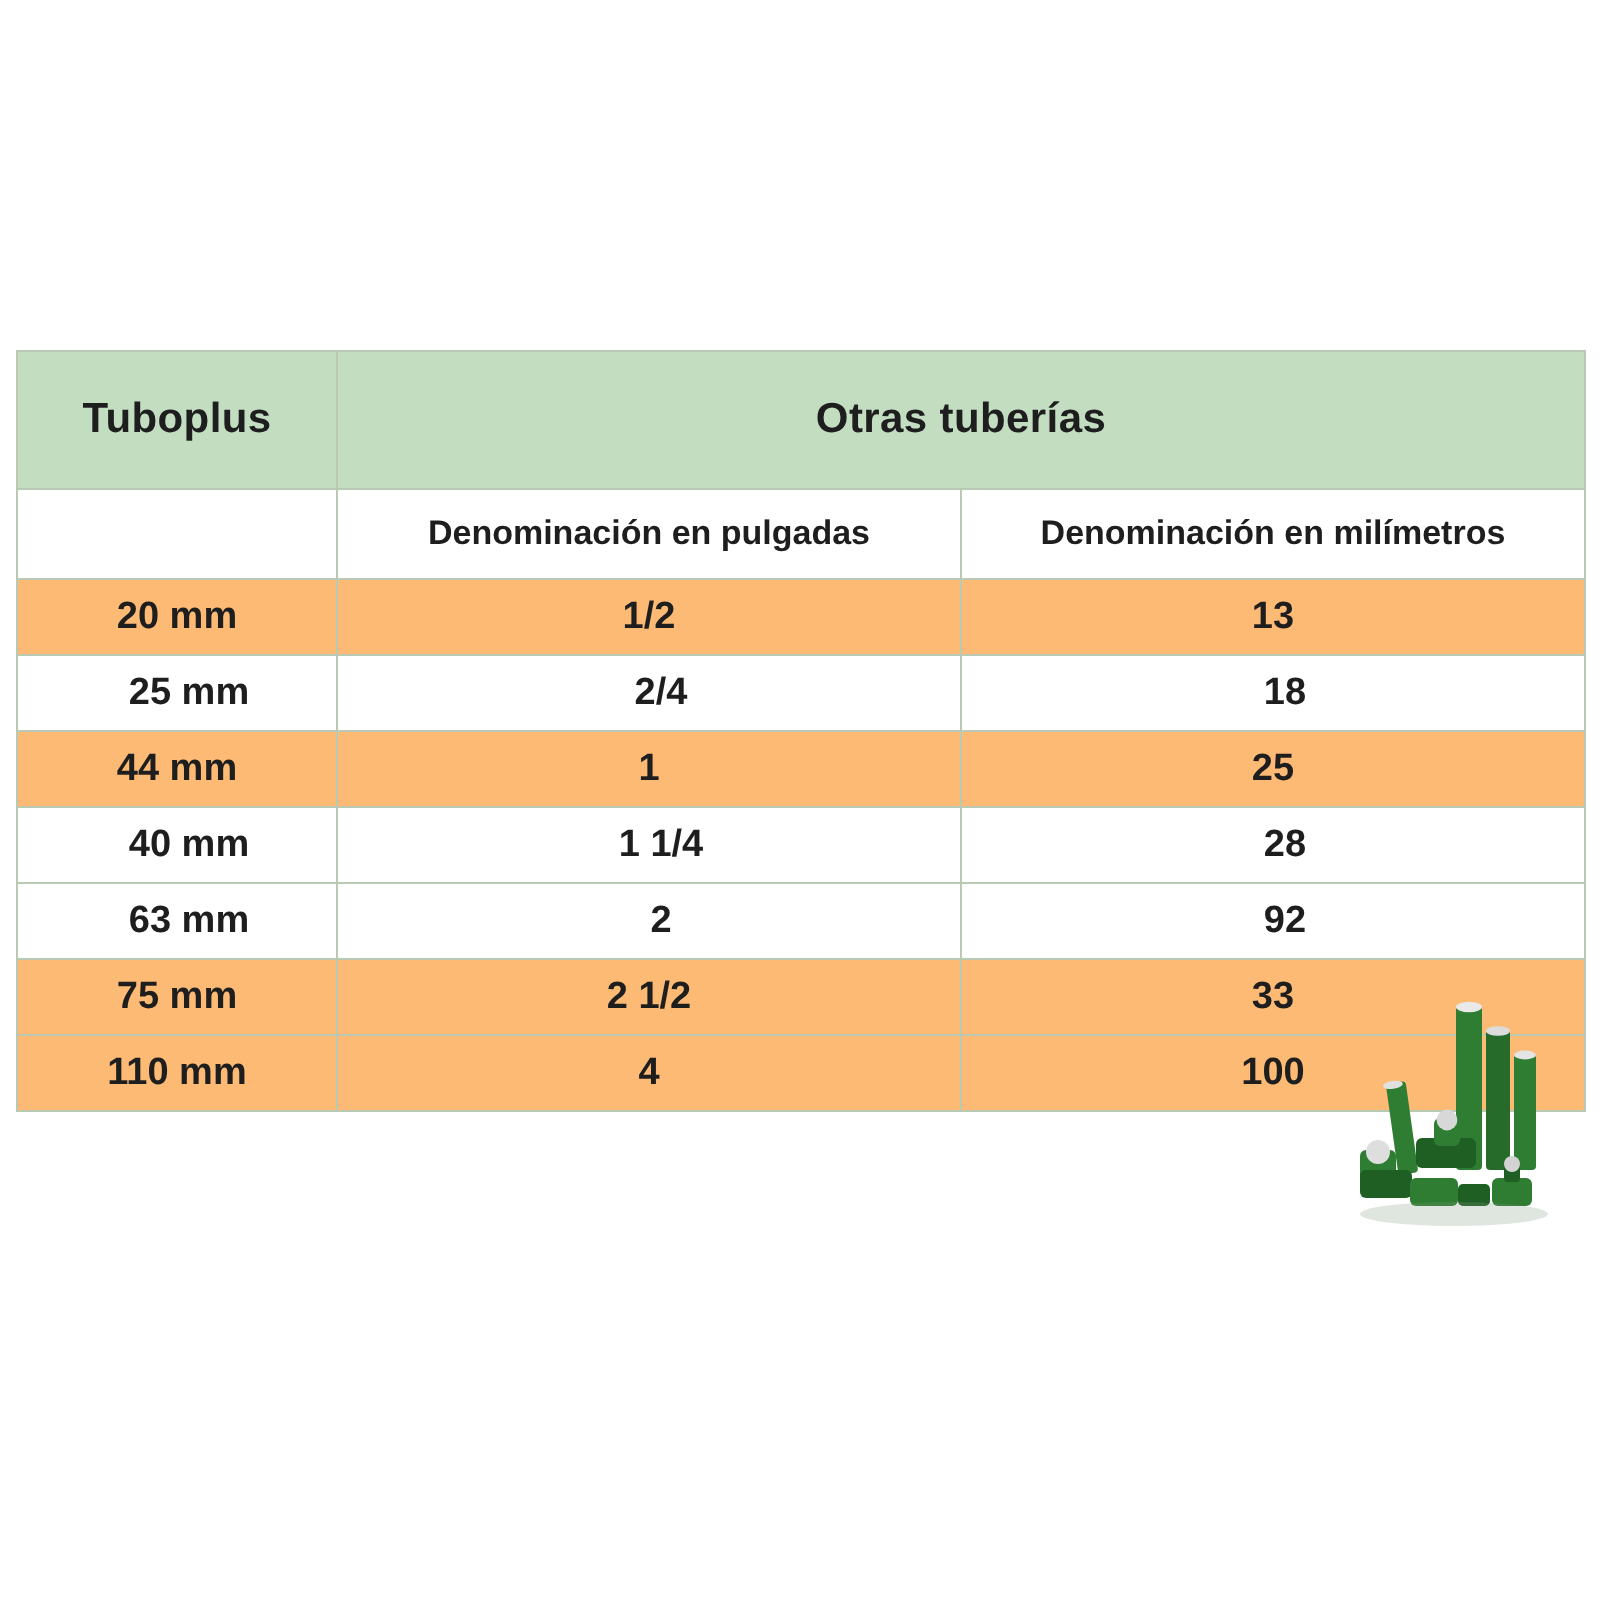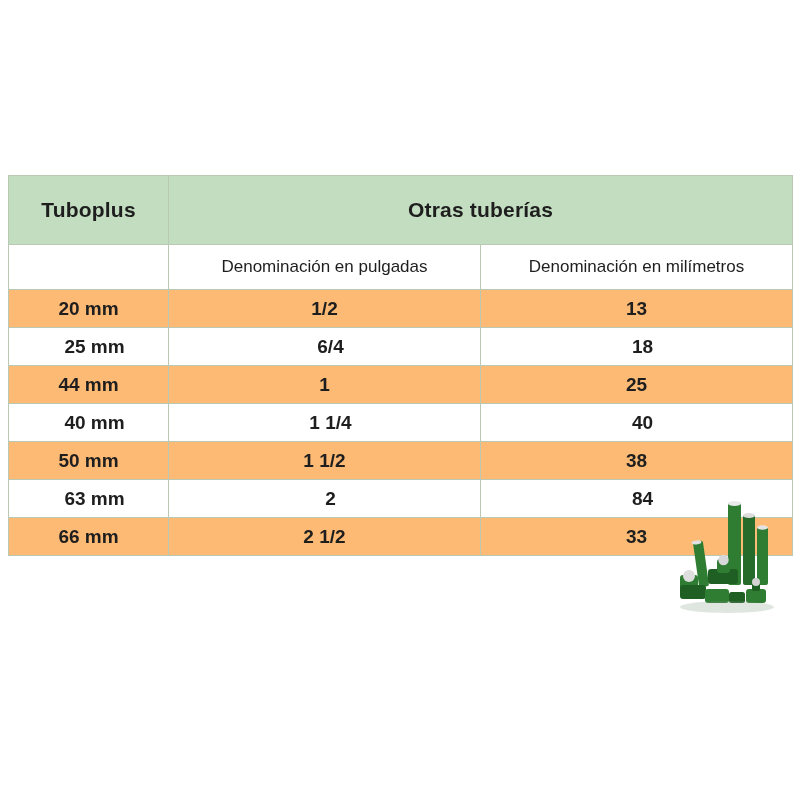--- a/index.html
+++ b/index.html
@@ -52,21 +52,21 @@
     font-size: 21px;
     font-weight: bold;
     letter-spacing: .2px;
   }
 
   
   .hdr-sub {
     background: #ffffff;
     height: 44px;
     font-size: 17px;
-    font-weight: normal;
+    font-weight: bold;
   }
 
   
   tr.row-alt td { background: #fdba74; }
   tr.row-plain td { background: #ffffff; padding-left: 12px; }
 
   td.cell {
     height: 37px;
     font-size: 19px;
     font-weight: bold;
@@ -106,47 +106,47 @@
         </tr>
       </thead>
       <tbody>
         <tr class="row-alt">
           <td class="cell">20 mm</td>
           <td class="cell">1/2</td>
           <td class="cell">13</td>
         </tr>
         <tr class="row-plain">
           <td class="cell">25 mm</td>
-          <td class="cell">6/4</td>
+          <td class="cell">2/4</td>
           <td class="cell">18</td>
         </tr>
         <tr class="row-alt">
           <td class="cell">44 mm</td>
           <td class="cell">1</td>
           <td class="cell">25</td>
         </tr>
         <tr class="row-plain">
           <td class="cell">40 mm</td>
           <td class="cell">1 1/4</td>
-          <td class="cell">40</td>
-        </tr>
-        <tr class="row-alt">
-          <td class="cell">50 mm</td>
-          <td class="cell">1 1/2</td>
-          <td class="cell">38</td>
+          <td class="cell">28</td>
         </tr>
         <tr class="row-plain">
           <td class="cell">63 mm</td>
           <td class="cell">2</td>
-          <td class="cell">84</td>
+          <td class="cell">92</td>
         </tr>
         <tr class="row-alt">
-          <td class="cell">66 mm</td>
+          <td class="cell">75 mm</td>
           <td class="cell">2 1/2</td>
           <td class="cell">33</td>
+        </tr>
+        <tr class="row-alt">
+          <td class="cell">110 mm</td>
+          <td class="cell">4</td>
+          <td class="cell">100</td>
         </tr>
       </tbody>
     </table>
   </div>
 
   <div class="product-art">
     <svg width="110" height="125" viewBox="0 0 110 125" xmlns="http://www.w3.org/2000/svg" aria-hidden="true">
 
       <rect x="56" y="6" width="13" height="82" rx="2" fill="#2f7d32"></rect>
       <ellipse cx="62.5" cy="6.5" rx="6.5" ry="2.6" fill="#e9e9e9"></ellipse>

